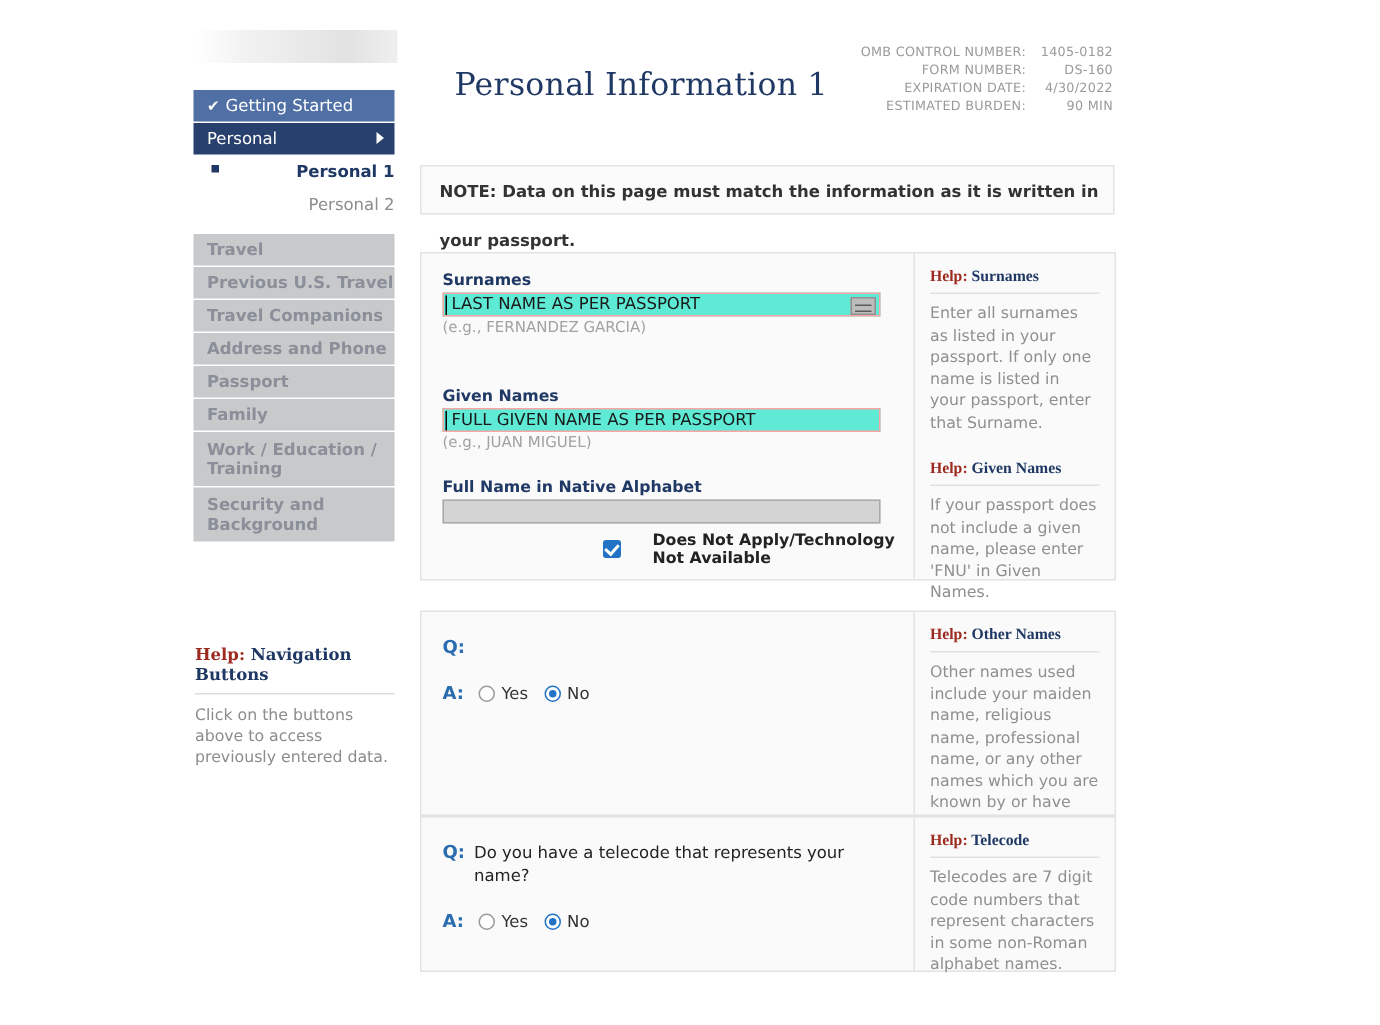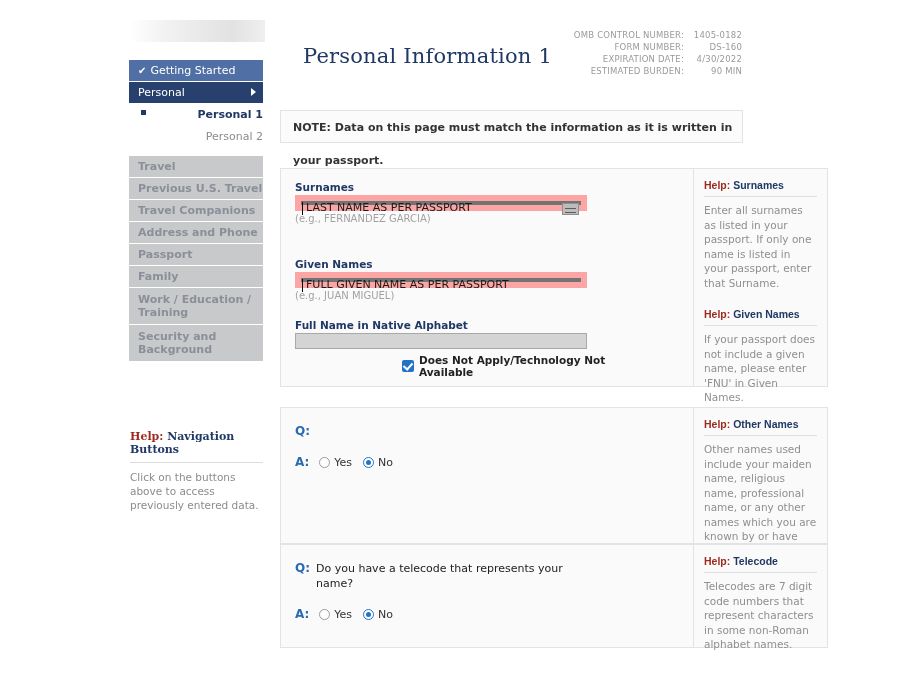--- a/index.html
+++ b/index.html
@@ -166,21 +166,21 @@
     line-height: 33px;
     padding-left: 12px;
     font-weight: bold;
   }
   #note-box .txt .note-lbl { font-weight: bold; }
 
   
   .panel {
     position: absolute;
     left: 280px;
-    width: 548px;
+    width: 464px;
     background: #fafafa;
     border: 1px solid #e3e3e3;
     box-sizing: border-box;
   }
   #panel-names { top: 168px; height: 219px; }
   #panel-q1    { top: 407px; height: 137px; }
   #panel-q2    { top: 544px; height: 104px; }
 
   .panel .form-col {
     position: absolute;
@@ -204,22 +204,22 @@
   .fld { margin-bottom: 6px; position: relative; }
   .fld-label {
     font-size: 10.5px;
     font-weight: bold;
     color: #1f3864;
     margin-bottom: 2px;
   }
   .txtinput {
     width: 292px;
     height: 16px;
-    border: 6px solid #fca5a5;
-    background: #737373;
+    border: 1px solid #fca5a5;
+    background: #5eead4;
     font-family: "DejaVu Sans", "Liberation Sans", sans-serif;
     font-size: 11px;
     color: #1a1a1a;
     padding: 0 2px;
     box-sizing: border-box;
     line-height: 14px;
     position: relative;
   }
   .txtinput.filled::before {
     content: "";
@@ -257,20 +257,21 @@
     margin-top: 2px;
   }
   .chk-row {
     margin-top: 5px;
     padding-left: 107px;
     font-size: 10.5px;
     color: #222222;
     font-weight: bold;
     display: flex;
     align-items: center;
+    gap: 16px;
   }
   .chkbox {
     width: 12px; height: 12px;
     background: #2272c6;
     border-radius: 2px;
     margin-right: 5px;
     position: relative;
     flex: 0 0 auto;
   }
   .chkbox::after {
@@ -342,21 +343,21 @@
     position: absolute;
     left: 2px; top: 2px;
     width: 5px; height: 5px;
     border-radius: 50%;
     background: #2272c6;
   }
 
   
   .help-blk { margin-bottom: 14px; }
   .help-hdr {
-    font-family: Liberation Sans, sans-serif;
+    font-family: Liberation Serif, serif;
     font-size: 10.5px;
     font-weight: bold;
     color: #1f3864;
     padding-bottom: 5px;
     border-bottom: 1px solid #e0e0e0;
   }
   .help-hdr .k { color: #9c2a1e; }
   .help-body {
     font-size: 10.5px;
     line-height: 14.5px;

